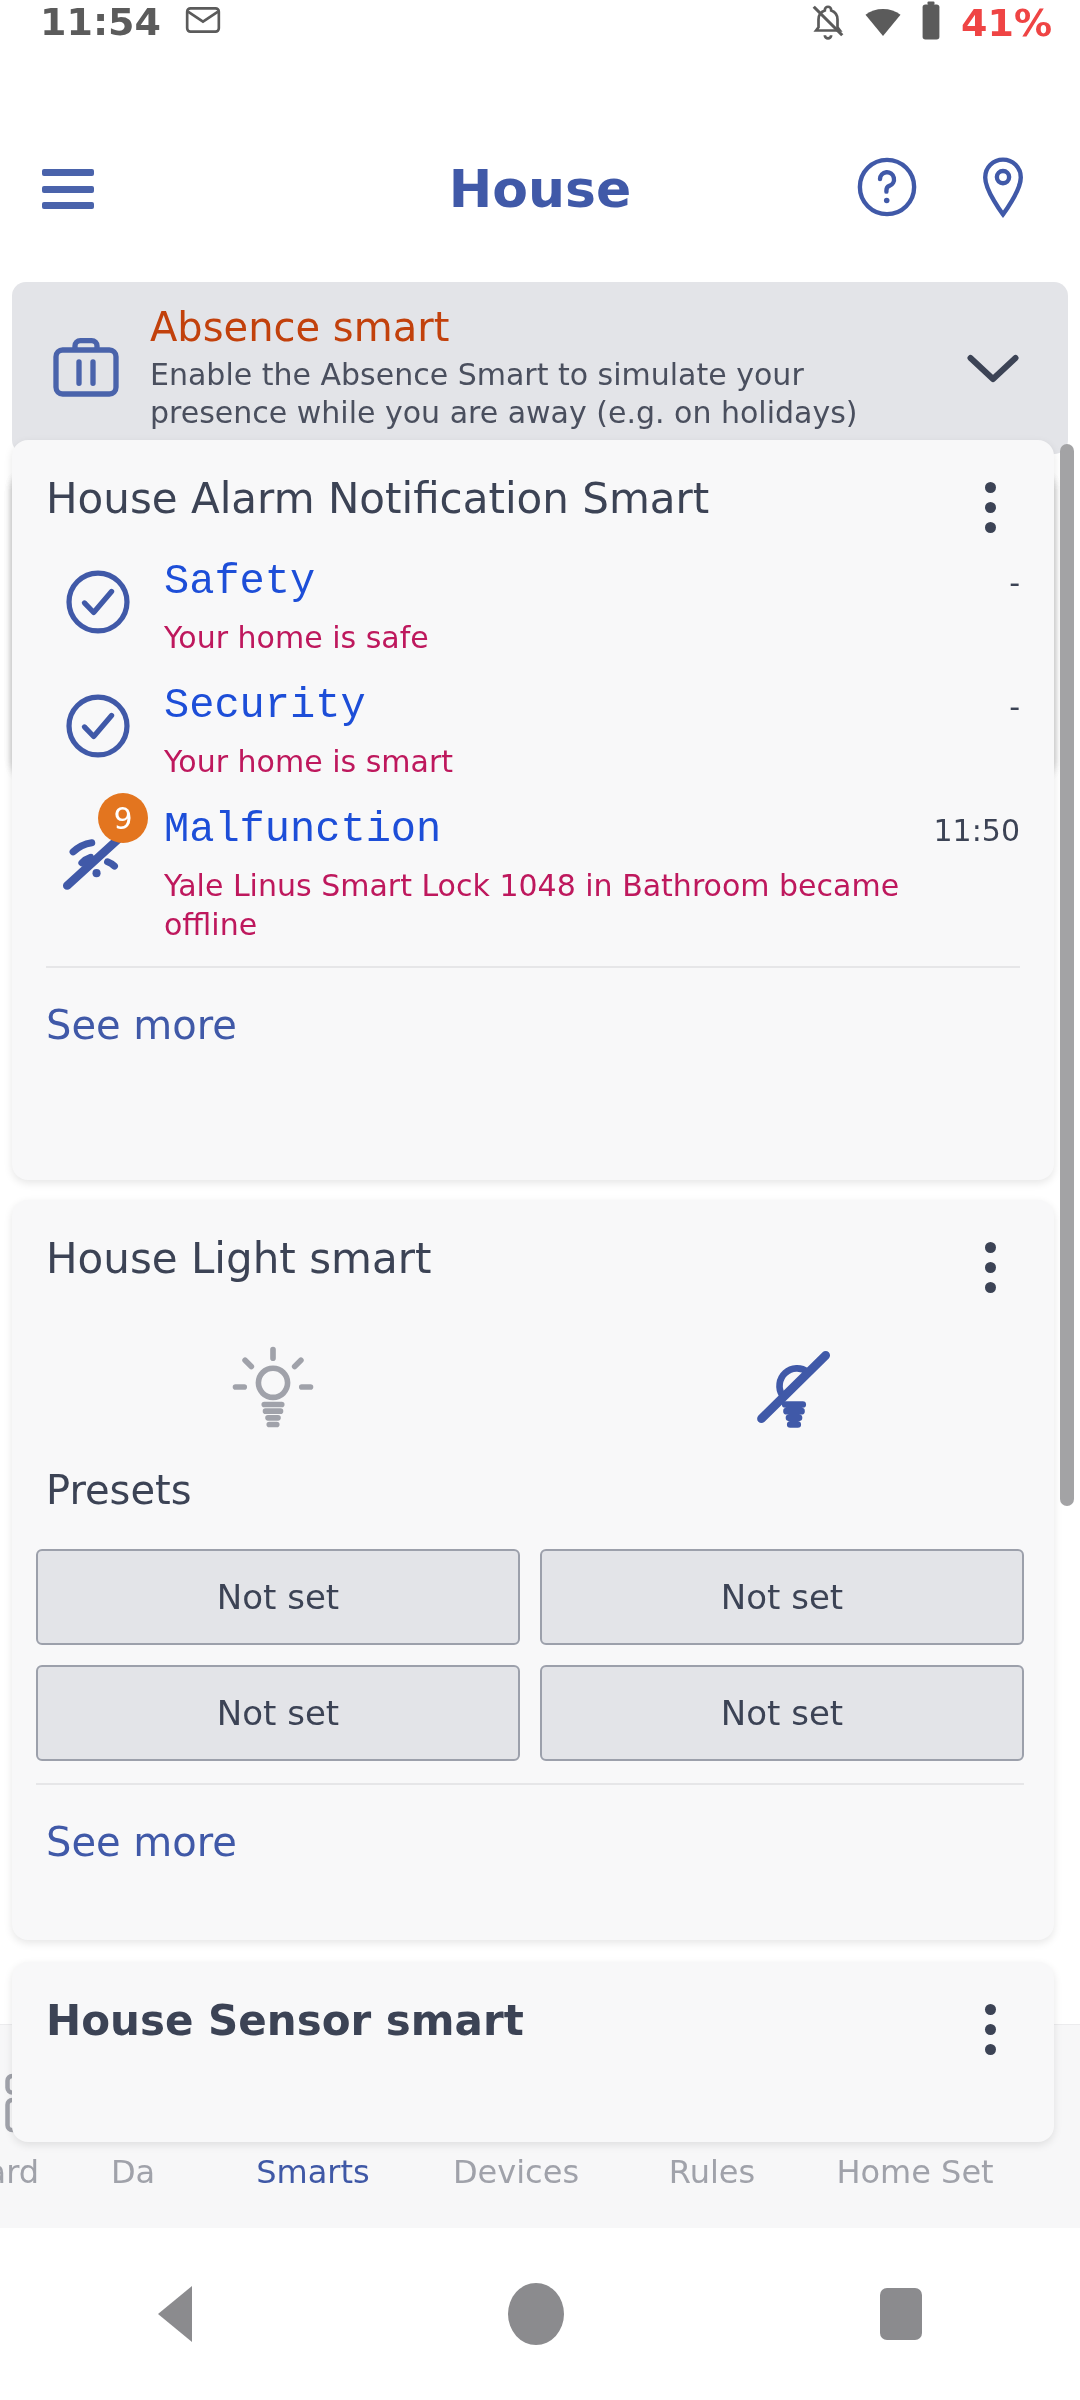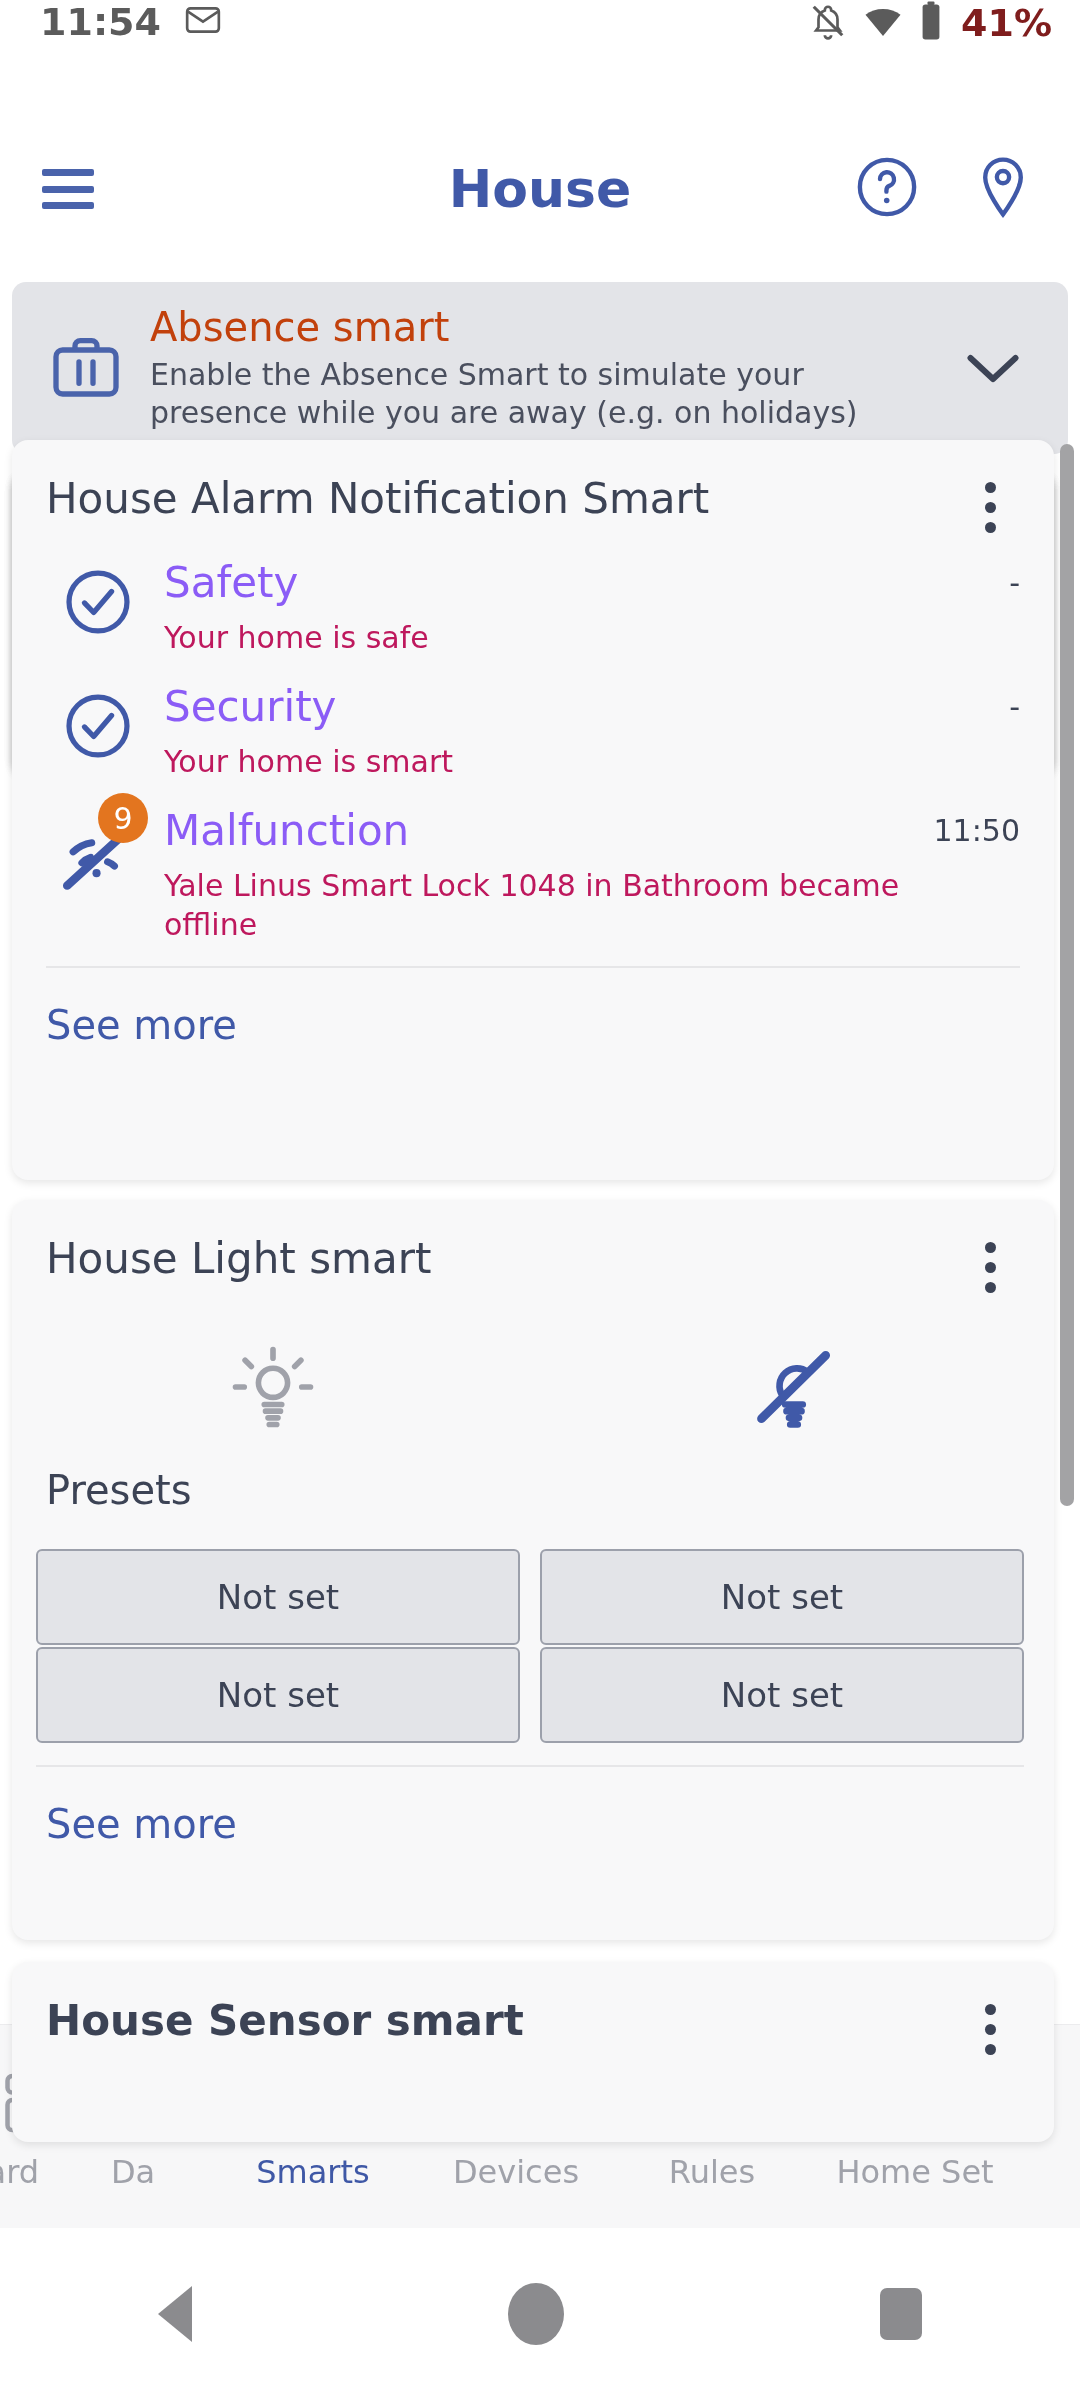--- a/index.html
+++ b/index.html
@@ -14,21 +14,21 @@
   
   .statusbar {
     position: absolute; top: 0; left: 6px; width: 1080px; height: 96px;
     display: flex; align-items: flex-start; padding: 0 34px;
     color: #5b5b5b;
     font-weight: bold;
   }
   .sb-time { font-size: 38px; letter-spacing: 0px; color:#5b5b5b; font-family:"DejaVu Sans", sans-serif;}
   .sb-left { display: flex; align-items: center; gap: 22px; }
   .sb-right { margin-left: auto; display: flex; align-items: center; gap: 16px; }
-  .sb-batt-text { font-size: 38px; color: #7f1d1d; margin-left: 2px;}
+  .sb-batt-text { font-size: 38px; color: #ef4444; margin-left: 2px;}
 
   
   .appbar {
     position: absolute; top: 96px; left: 0; width: 1080px; height: 186px;
     display: flex; align-items: center; padding: 0 42px;
   }
   .hamburger { width: 52px; height: 40px; display:flex; flex-direction:column; justify-content:space-between; cursor:pointer;}
   .hamburger span { display:block; height:7px; background:#4a63ab; border-radius:2px; }
   .app-title {
     position:absolute; left:0; right:0; text-align:center;
@@ -60,39 +60,39 @@
   }
   .card-title { font-size: 42px; color: #3c4355; line-height:1.1; flex:1;}
   .kebab { width: 60px; display:flex; flex-direction:column; align-items:center; gap: 9px; padding-top: 6px; cursor:pointer;}
   .kebab i { display:block; width: 11px; height: 11px; border-radius: 50%; background: #3c4355; }
 
   
   .alarm-list { padding: 0 34px; }
   .alarm-row { display:flex; align-items:flex-start; padding: 26px 0 0 0; position:relative; }
   .alarm-icon { width: 104px; flex: 0 0 104px; display:flex; align-items:flex-start; justify-content:center; padding-top: 6px; position:relative; }
   .alarm-body { flex: 1; padding-left: 14px; padding-right: 10px;}
-  .alarm-name { font-size: 42px; color: #8b5cf6; line-height: 1.12; }
+  .alarm-name { font-size: 42px; color: #1d4ed8; line-height: 1.12; font-family: Liberation Mono, monospace; }
   .alarm-desc { font-size: 30px; color: #be185d; line-height: 1.3; margin-top: 12px;}
   .alarm-time { font-size: 30px; color: #3c4355; white-space: nowrap; padding-top: 6px; }
   .alarm-time.dash { font-size: 30px; color:#3c4355; }
   .badge {
     position:absolute; top: -14px; right: 2px;
     min-width: 50px; height: 50px; border-radius: 50%;
     background: #e3751f; color:#fff; font-size: 30px;
     display:flex; align-items:center; justify-content:center;
   }
   .divider { height: 2px; background: #e6e6e8; margin: 22px 0 0 0; }
   .see-more { font-size: 40px; color: #4059a8; padding: 34px 34px 36px 34px; cursor: pointer;}
 
   
   .light-icons { display:flex; align-items:center; padding: 44px 0 26px 0; }
   .light-icons > div { flex: 1; display:flex; align-items:center; justify-content:center; cursor:pointer;}
   .presets-label { font-size: 40px; color: #3c4355; padding: 0 34px 10px 34px; }
   .preset-grid {
-    display:grid; grid-template-columns: 1fr 1fr; gap: 2px 20px;
+    display:grid; grid-template-columns: 1fr 1fr; gap: 20px 20px;
     padding: 26px 30px 0 24px;
   }
   .preset-btn {
     height: 96px; background:#e3e4e8; border: 2px solid #9ca0ab; border-radius: 6px;
     display:flex; align-items:center; justify-content:center;
     font-size: 34px; color: #3c4355; cursor:pointer;
   }
 
   
   .scrollbar {

